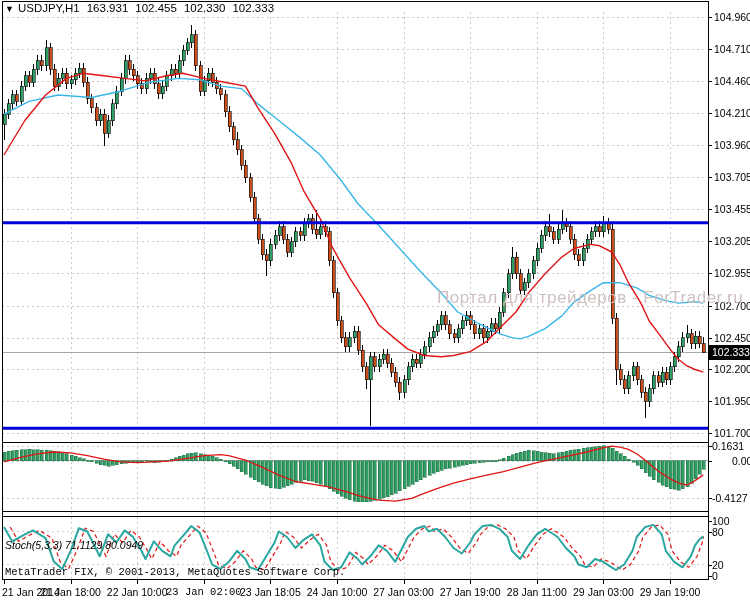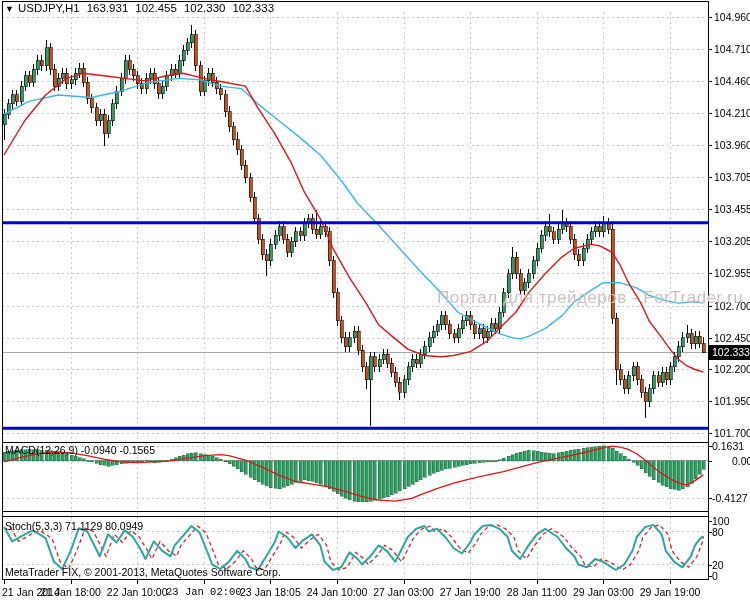--- a/index.html
+++ b/index.html
@@ -5,21 +5,21 @@
   html,body{margin:0;padding:0;background:#fff;}
   .chart-window{position:relative;width:750px;height:600px;background:#ffffff;
     font-family:"Liberation Sans",sans-serif;overflow:hidden;}
   .chart-window svg{position:absolute;left:0;top:0;}
   .lbl{position:absolute;color:#000;font-size:10.5px;line-height:12px;white-space:nowrap;}
   .title-bar{position:absolute;left:5px;top:2px;font-size:11.5px;color:#000;white-space:nowrap;z-index:5;}
   .title-bar .q{margin-left:7px;}
   .dd{font-size:9px;margin-right:4px;}
   .ind-label{position:absolute;font-size:10.5px;color:#000;white-space:nowrap;z-index:5;}
   .watermark{position:absolute;left:437px;top:288px;font-size:17px;letter-spacing:0.5px;z-index:1;}
-  .copyright{position:absolute;left:5px;top:566px;font-size:10.5px;color:#000;z-index:5;}
+  .copyright{position:absolute;left:5px;top:566px;font-size:10.5px;color:#000;z-index:5;font-family:Liberation Mono, monospace;}
   .badge{position:absolute;left:709px;top:345px;width:41px;height:15px;z-index:6;
     font-size:10.5px;line-height:15px;padding-left:3px;box-sizing:border-box;}
   .time-lbl{transform:translateX(-50%);}
 </style>
 </head>
 <body>
 
 <div class="chart-window">
 
   <div class="watermark" id="watermark" style="color: rgb(207, 191, 191);">Портал для трейдеров - ForTrader.ru</div>
@@ -612,23 +612,22 @@
       <line x1="2" y1="516.5" x2="708" y2="516.5" stroke="#000000" shape-rendering="crispEdges"></line>
       <line x1="2" y1="579.5" x2="708" y2="579.5" stroke="#000000" shape-rendering="crispEdges"></line>
       <line x1="2.5" y1="1" x2="2.5" y2="580" stroke="#000000" shape-rendering="crispEdges"></line>
       <line x1="708.5" y1="1" x2="708.5" y2="580" stroke="#000000" shape-rendering="crispEdges"></line>
     </svg>
 
   <div class="title-bar">
     <span class="dd">▼</span><span>USDJPY,H1</span><span class="q">163.931</span><span class="q">102.455</span><span class="q">102.330</span><span class="q">102.333</span>
   </div>
 
-  <div class="ind-label" style="left:5px;top:444px;">MACD(12,26,9) -0.0940 -0.1565</div>
-
-  <div class="ind-label" style="left:5px;top:520px;">Stoch(5,3,3) 71.1129 80.0949</div>
+
+  <div class="ind-label" style="left:5px;top:539px;font-style:italic;">Stoch(5,3,3) 71.1129 80.0949</div>
 
   <div class="copyright">MetaTrader FIX, © 2001-2013, MetaQuotes Software Corp.</div>
 
   <div class="badge" id="priceBadge" style="background: rgb(0, 0, 0); color: rgb(255, 255, 255); top: 345.019px;">102.333</div>
 
   <div id="genLabels">
       <div class="lbl" style="left: 2px; top: 586px;">21 Jan 2014</div>
       <div class="lbl time-lbl" style="left: 70.6px; top: 586px;">21 Jan 18:00</div>
       <div class="lbl time-lbl" style="left: 137.2px; top: 586px;">22 Jan 10:00</div>
       <div class="lbl time-lbl" style="left: 203.8px; top: 586px; font-family: Liberation Mono, monospace;">23 Jan 02:00</div>

